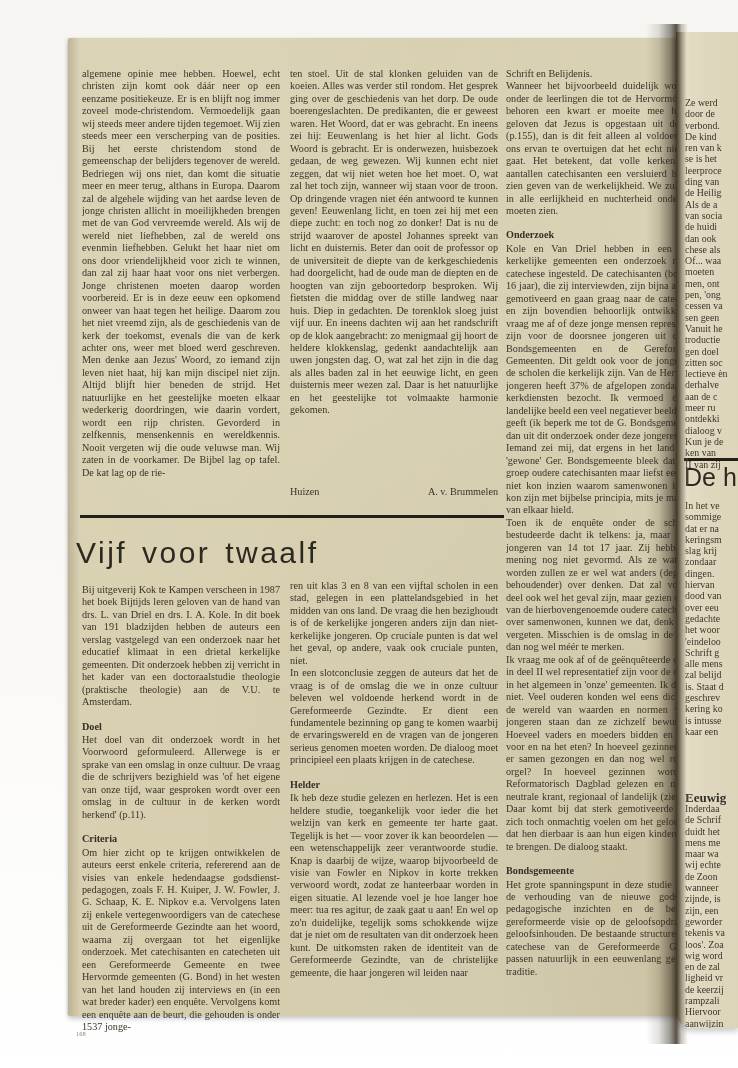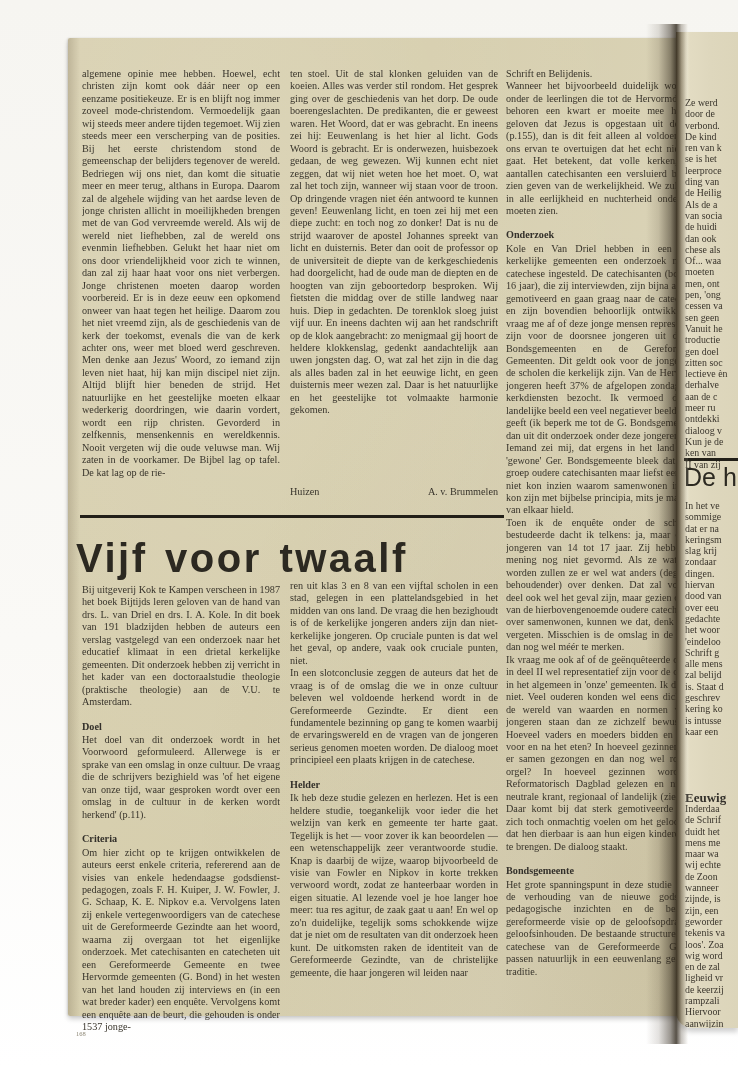--- a/index.html
+++ b/index.html
@@ -43,21 +43,21 @@
   .col p{margin:0;}
   .sec-h{font-family:"Liberation Serif",serif;font-weight:bold;font-size:10.2px;line-height:12.45px;
     margin:12px 0 1px 0;color:#33302a;}
   #c1t{left:14px;top:30px;width:198px;height:448px;}
   #c2t{left:222px;top:30px;width:208px;height:416px;}
   .signature{position:absolute;left:222px;top:448px;width:208px;display:flex;justify-content:space-between;
     font-family:"Liberation Serif",serif;font-size:10.2px;color:#38342b;}
   .rule{position:absolute;background:#221f18;height:3px;}
   #rule-main{left:12px;top:477px;width:424px;}
   .review-title{position:absolute;left:8px;top:498px;font-family:"Liberation Sans",sans-serif;
-    font-weight:700;font-size:40px;letter-spacing:2.5px;word-spacing:4px;color:#2c2921;}
+    font-weight:400;font-size:30px;letter-spacing:2.5px;word-spacing:4px;color:#2c2921;}
   #c1r{left:14px;top:546px;width:198px;height:466px;}
   #c2r{left:222px;top:542px;width:208px;height:470px;}
   #c3{left:438px;top:30px;width:200px;height:990px;}
   .page-num{position:absolute;left:8px;top:992px;font-family:"Liberation Serif",serif;
     font-size:6.5px;color:#8d8775;}
 
   
   .frag-block{position:absolute;left:9px;right:0;font-family:"Liberation Serif",serif;
     font-size:9.9px;line-height:11.3px;color:#3a352c;}
   .frag-line{white-space:nowrap;overflow:hidden;}

